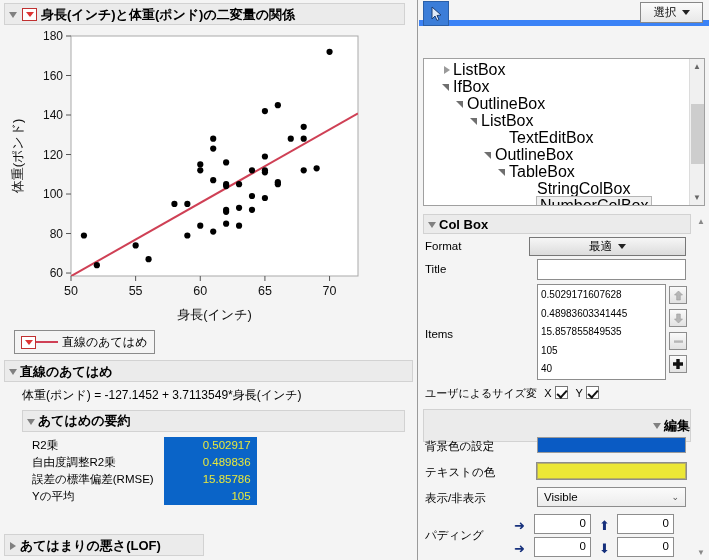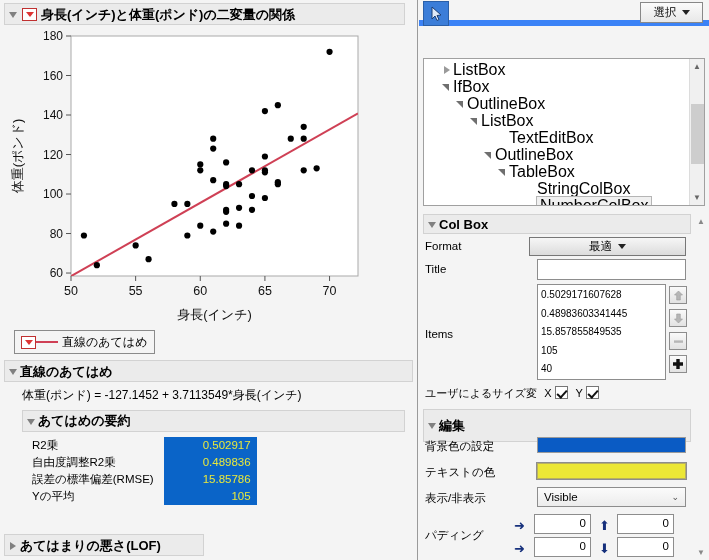--- a/index.html
+++ b/index.html
@@ -286,21 +286,21 @@
     content: "";
     position: absolute; left: 3px; top: 1px;
     width: 4px; height: 8px;
     border: solid #111;
     border-width: 0 2px 2px 0;
     transform: rotate(42deg);
   }
 
   #edit-header {
     position: absolute; left: 4px; top: 409px;
-    width: 268px; height: 33px;
+    width: 268px; height: 33px; justify-content: flex-end;
   }
   #bgcolor-swatch {
     position: absolute; left: 118px; top: 437px;
     width: 149px; height: 16px;
     background: #0a5bc4;
     border: 1px solid #9a9a9a;
   }
   #textcolor-swatch {
     position: absolute; left: 118px; top: 463px;
     width: 149px; height: 16px;

